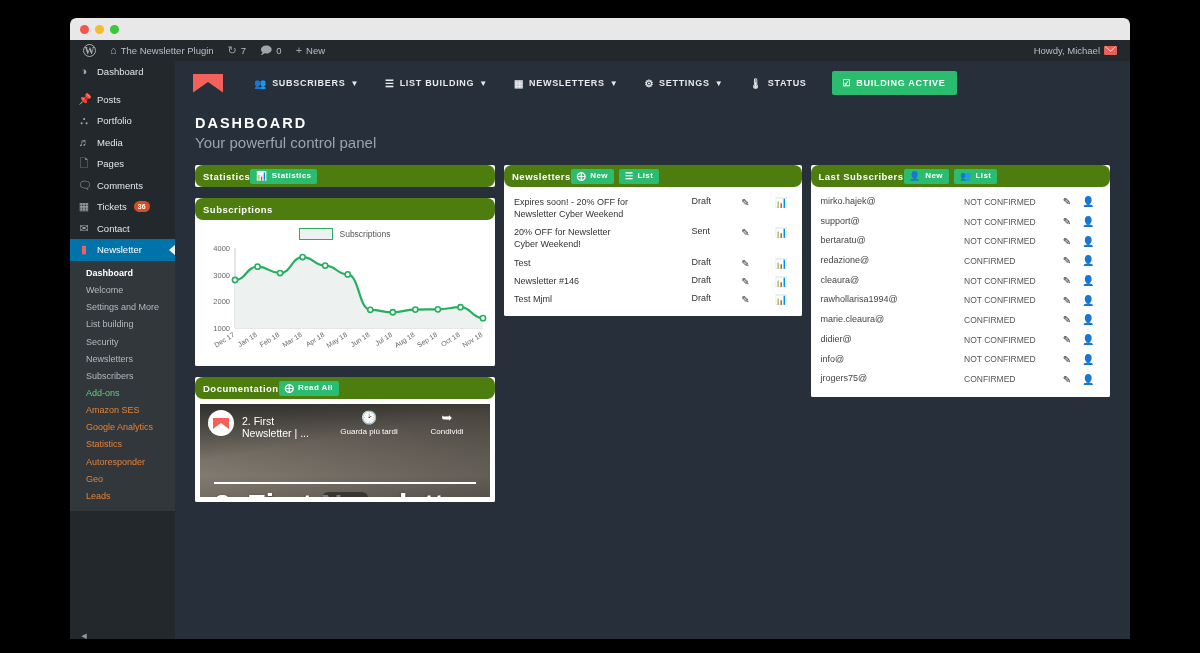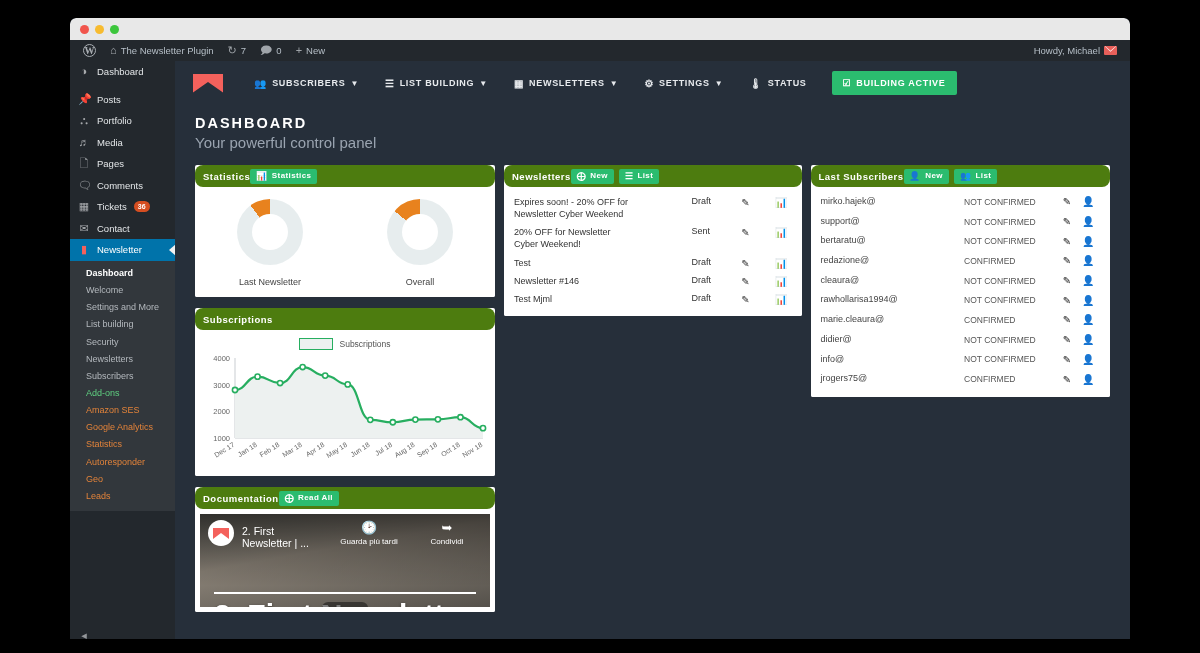--- a/index.html
+++ b/index.html
@@ -417,30 +417,20 @@
         <div class="col left">
 
           <div class="panel">
             <div class="panel-head">
               <span class="panel-title">Statistics</span>
               <div class="head-btns">
                 <button class="hbtn">
                   <span class="bi">📊</span>
                   <span>Statistics</span>
                 </button>
-              </div>
-            </div>
-            <div class="stats-body">
-              <div class="stat-unit">
-                <div class="donut" id="donut0" style="background: conic-gradient(rgb(231, 237, 238) 0%, rgb(231, 237, 238) 90%, rgb(232, 130, 30) 90%, rgb(232, 130, 30) 100%);"></div>
-                <div class="stat-label">Last Newsletter</div>
-              </div>
-              <div class="stat-unit">
-                <div class="donut" id="donut1" style="background: conic-gradient(rgb(231, 237, 238) 0%, rgb(231, 237, 238) 86%, rgb(232, 130, 30) 86%, rgb(232, 130, 30) 100%);"></div>
-                <div class="stat-label">Overall</div>
               </div>
             </div>
           </div>
 
           <div class="panel">
             <div class="panel-head">
               <span class="panel-title">Subscriptions</span>
             </div>
             <div class="chart-body">
               <div class="legend">

